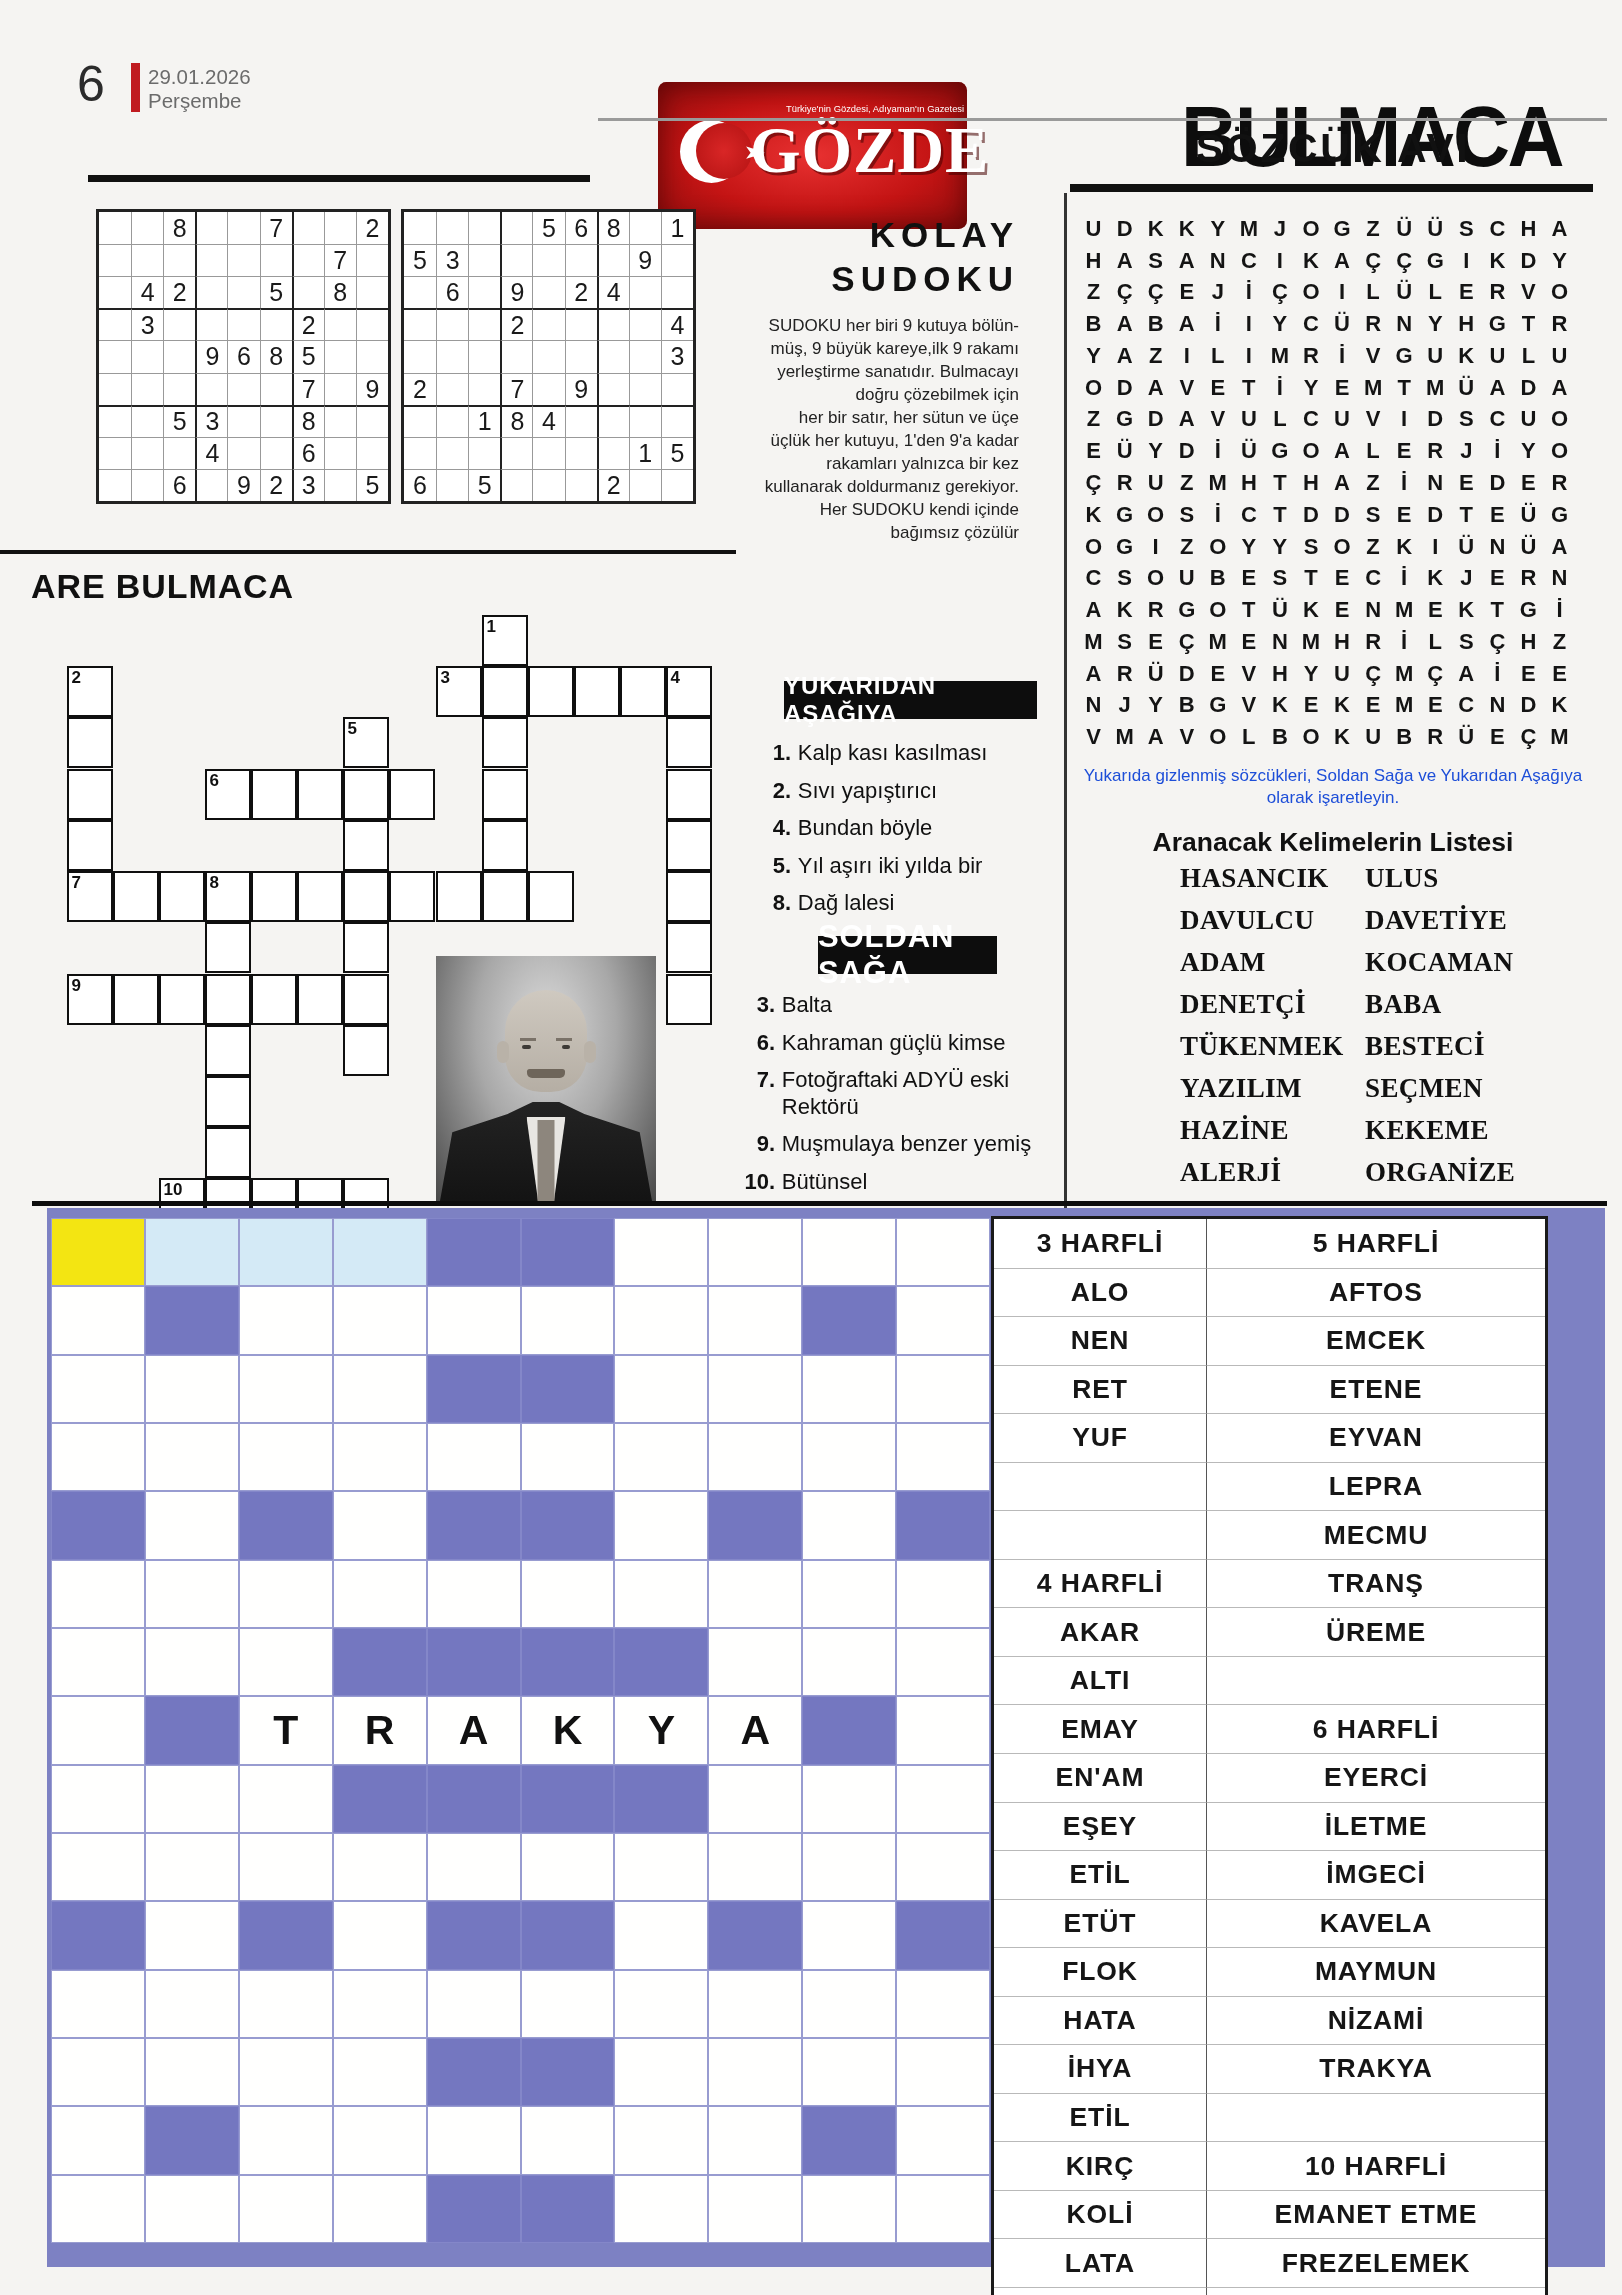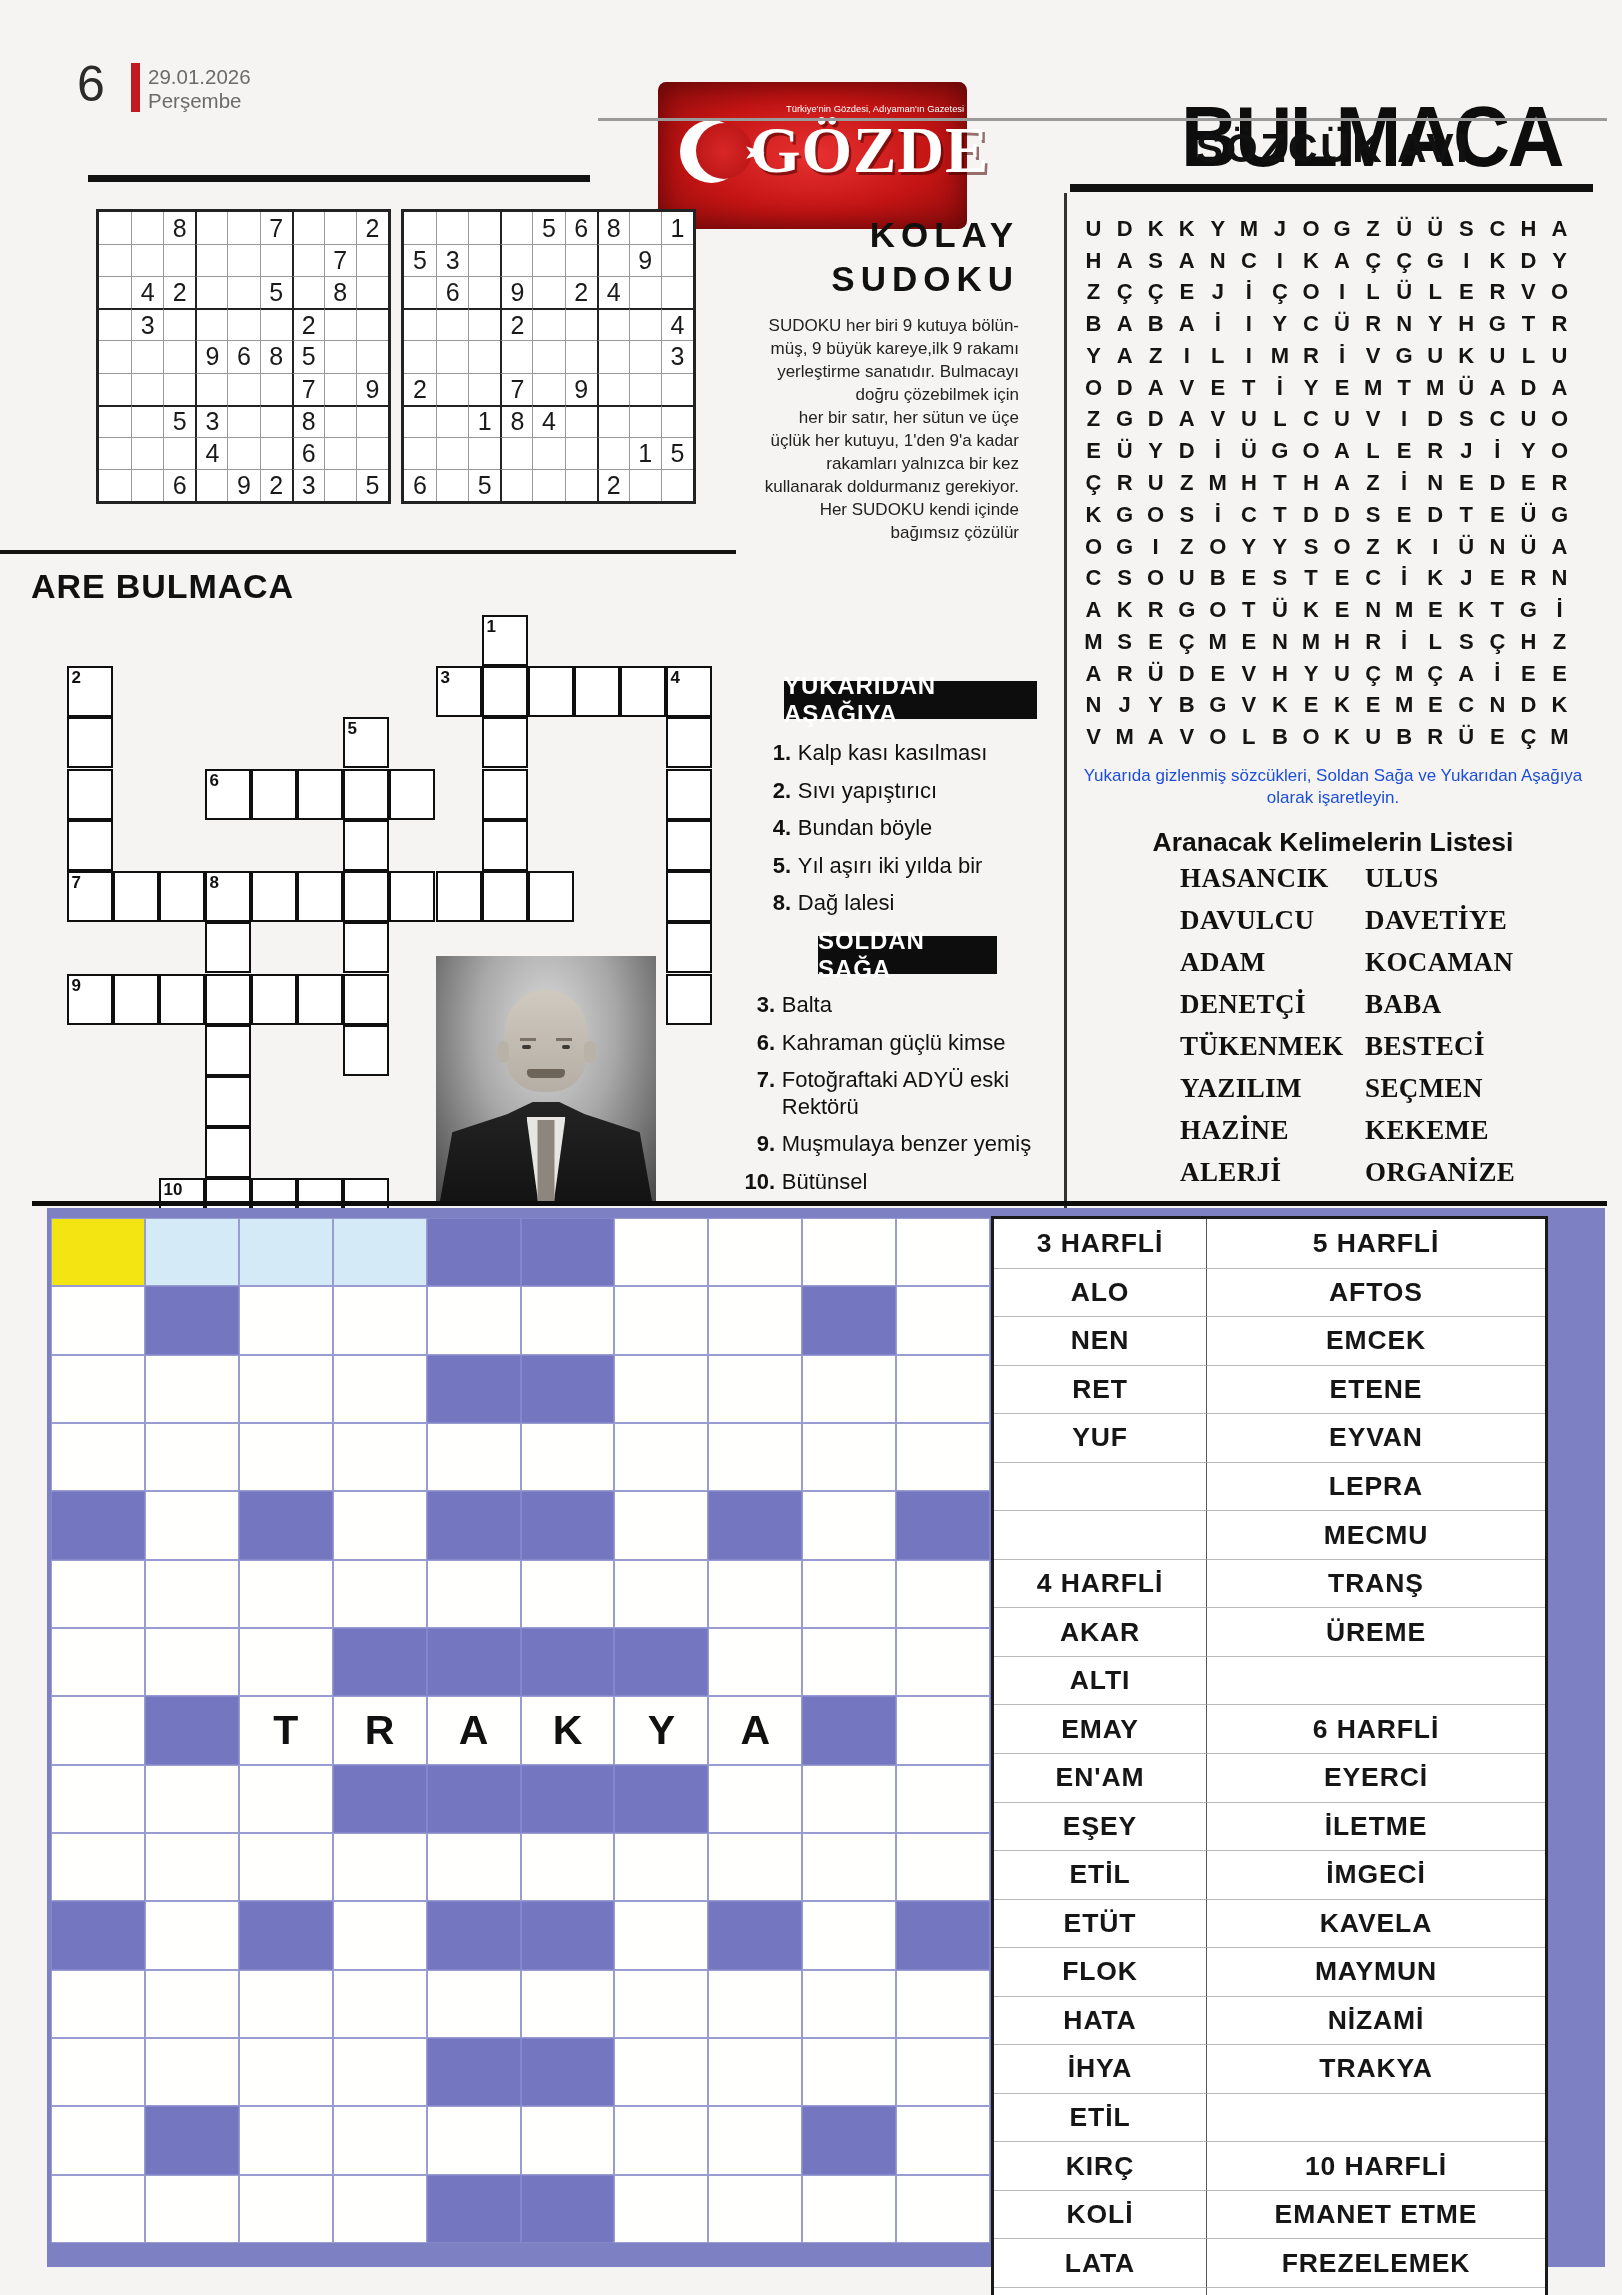--- a/index.html
+++ b/index.html
@@ -43,21 +43,21 @@
         white-space:pre-line;color:#222;}
   
   #kare-divider{left:0px;top:550px;width:736px;height:4.3px;background:#111;}
   #kare-title{left:31px;top:567px;font-size:34px;font-weight:bold;letter-spacing:0.9px;}
   .xcell{position:absolute;width:46px;height:51px;background:#fff;border:2.6px solid #0f0f0f;
         box-sizing:border-box;}
   .xlab{position:absolute;top:0px;left:2.6px;font-size:17px;font-weight:bold;color:#111;}
   .hdrbox{background:#0d0d0d;color:#fff;font-weight:bold;display:flex;align-items:center;
         justify-content:center;letter-spacing:0.9px;}
   #down-hdr{left:784px;top:681px;width:253px;height:38px;font-size:24px;}
-  #across-hdr{left:818px;top:936px;width:179px;height:38px;font-size:24px;}
+  #across-hdr{left:818px;top:936px;width:179px;height:38px;font-size:31px;}
   .cluelist{display:flex;flex-direction:column;gap:11px;}
   #down-clues{left:752px;top:740px;width:307px;}
   #across-clues{left:736px;top:992px;width:329px;}
   .clue{display:flex;font-size:22px;line-height:26.5px;color:#111;}
   .clue b{min-width:39px;text-align:right;margin-right:6.8px;}
   
   #photo{left:436px;top:956px;width:220px;height:246px;overflow:hidden;
         background:radial-gradient(ellipse at 50% 30%,#dcdcdc 0%,#a8a8a8 45%,#474747 100%);}
   .ph-head{position:absolute;left:50%;top:34px;transform:translateX(-50%);width:82px;height:102px;
         background:linear-gradient(#cfc9c0,#b5aea4);border-radius:41px 41px 36px 36px;}

